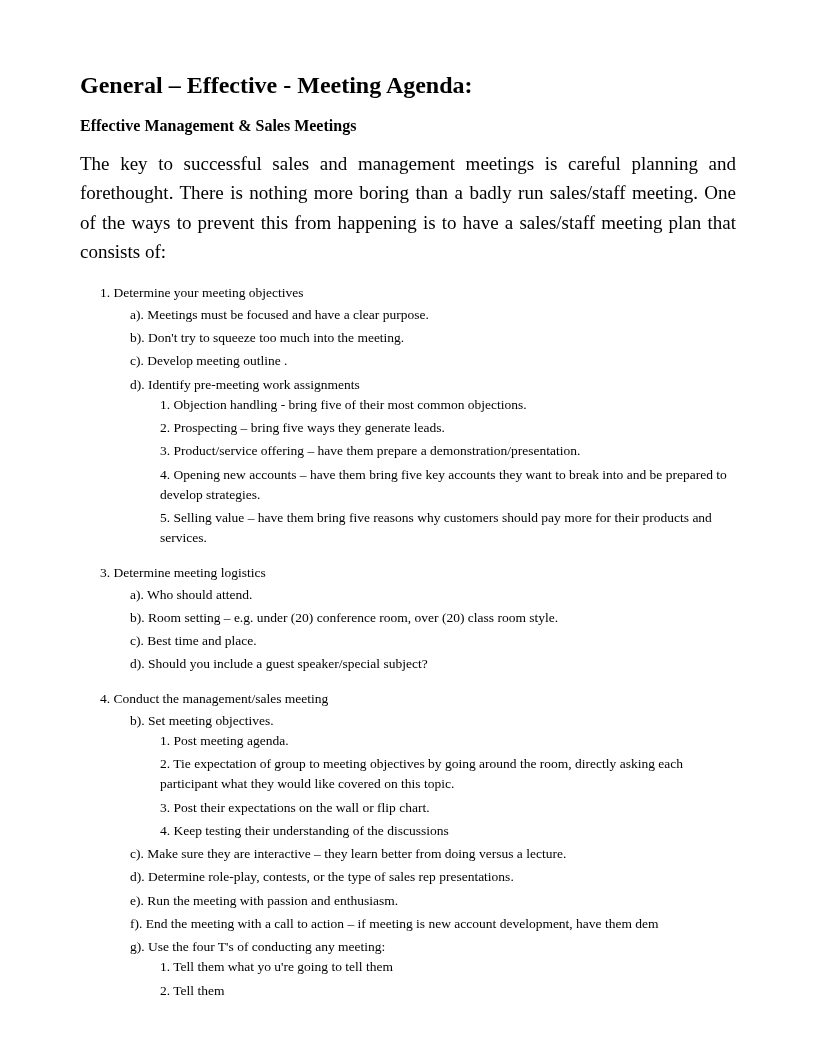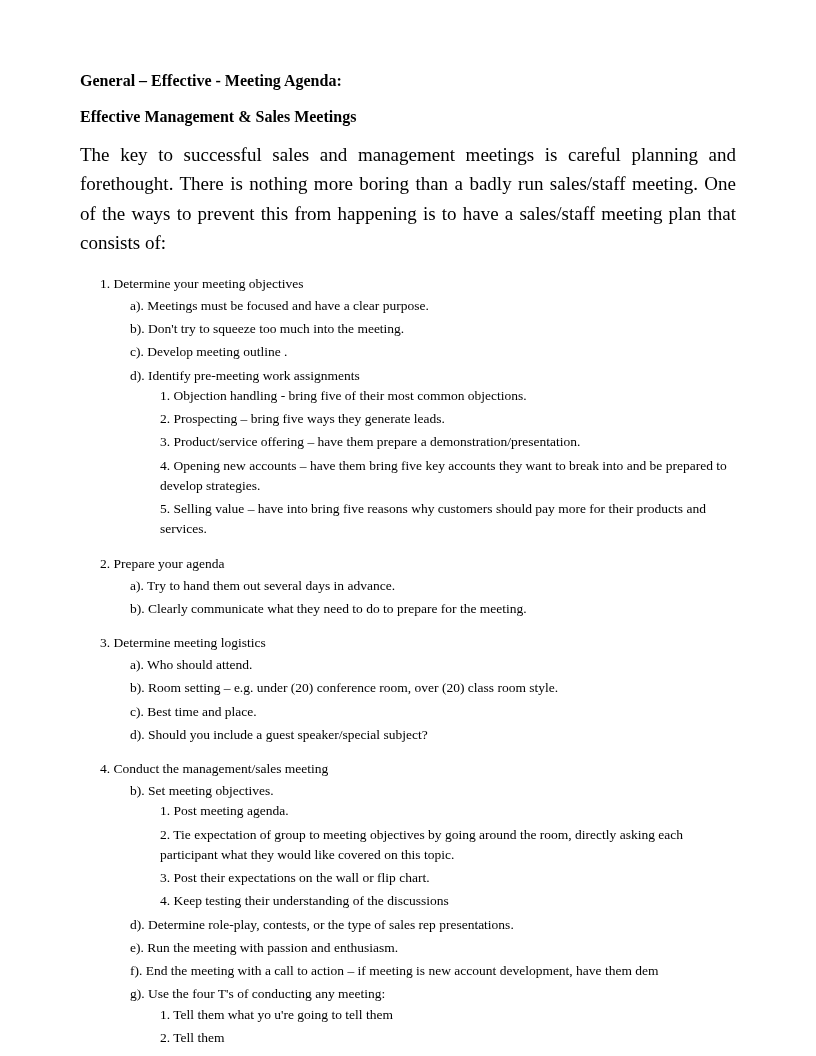--- a/index.html
+++ b/index.html
@@ -10,21 +10,21 @@
     body {
       width: 816px;
       min-height: 1056px;
       background: #ffffff;
       font-family: "Times New Roman", Times, serif;
       font-size: 14px;
       color: #000000;
       padding: 72px 80px 72px 80px;
     }
     .main-title {
-      font-size: 16px;
+      font-size: 24px;
       font-weight: bold;
       margin-bottom: 18px;
     }
     .subtitle {
       font-size: 16px;
       font-weight: bold;
       margin-bottom: 14px;
     }
     .intro-para {
       font-size: 19px;
@@ -87,40 +87,37 @@
   <ol class="main-list" id="main-ol">
   <li><span class="item-label">1.  Determine your meeting objectives</span><ul class="sub-alpha">
           <li data-letter="a">Meetings must be focused and have a clear purpose.</li>
           <li data-letter="b">Don't try to squeeze too much into the meeting.</li>
           <li data-letter="c">Develop meeting outline .</li>
           <li data-letter="d">Identify pre-meeting work assignments<ul class="sub-numeric">
               <li data-num="1">Objection handling - bring five of their most common objections.</li>
               <li data-num="2">Prospecting  – bring five ways they generate leads.</li>
               <li data-num="3">Product/service offering   – have them prepare a demonstration/presentation.</li>
               <li data-num="4">Opening new accounts   – have them bring five key accounts they want to break into and be prepared to develop strategies.</li>
-              <li data-num="5">Selling value   – have into bring five reasons why customers should pay more for their products and services.</li>
+              <li data-num="5">Selling value   – have them bring five reasons why customers should pay more for their products and services.</li>
             </ul></li>
-        </ul></li>
-      <li class="section-gap"><span class="item-label">2.  Prepare your agenda</span><ul class="sub-alpha">
-          <li data-letter="a">Try to hand them out several days in advance.</li>
-          <li data-letter="b">Clearly communicate what they need to do to prepare for the meeting.</li>
         </ul></li>
       <li class="section-gap"><span class="item-label">3.  Determine meeting logistics</span><ul class="sub-alpha">
           <li data-letter="a">Who should attend.</li>
           <li data-letter="b">Room setting  – e.g. under (20) conference room, over (20) class room style.</li>
           <li data-letter="c">Best time and place.</li>
           <li data-letter="d">Should you include a guest speaker/special subject?</li>
         </ul></li>
       <li class="section-gap"><span class="item-label">4.  Conduct the  management/sales meeting</span><ul class="sub-alpha">
           <li data-letter="b">Set meeting objectives.<ul class="sub-numeric">
               <li data-num="1">Post meeting agenda.</li>
               <li data-num="2">Tie expectation of group to meeting objectives by going around the room, directly asking each participant what they would like  covered on this topic.</li>
               <li data-num="3">Post their expectations on the wall or flip chart.</li>
               <li data-num="4">Keep testing their understanding of the discussions</li>
             </ul></li>
+          <li data-letter="c">Make sure they are interactive   – they learn better from doing versus a lecture.</li>
           <li data-letter="d">Determine role-play, contests, or the type of sales rep presentations.</li>
           <li data-letter="e">Run the meeting with passion and enthusiasm.</li>
           <li data-letter="f">End the meeting with a call to action    – if meeting is new account development, have them dem</li>
           <li data-letter="g">Use the four  T's of conducting any meeting:<ul class="sub-numeric">
               <li data-num="1">Tell them what yo  u're going to tell them</li>
               <li data-num="2">Tell them</li>
             </ul></li>
         </ul></li>
     </ol>
 </div>

